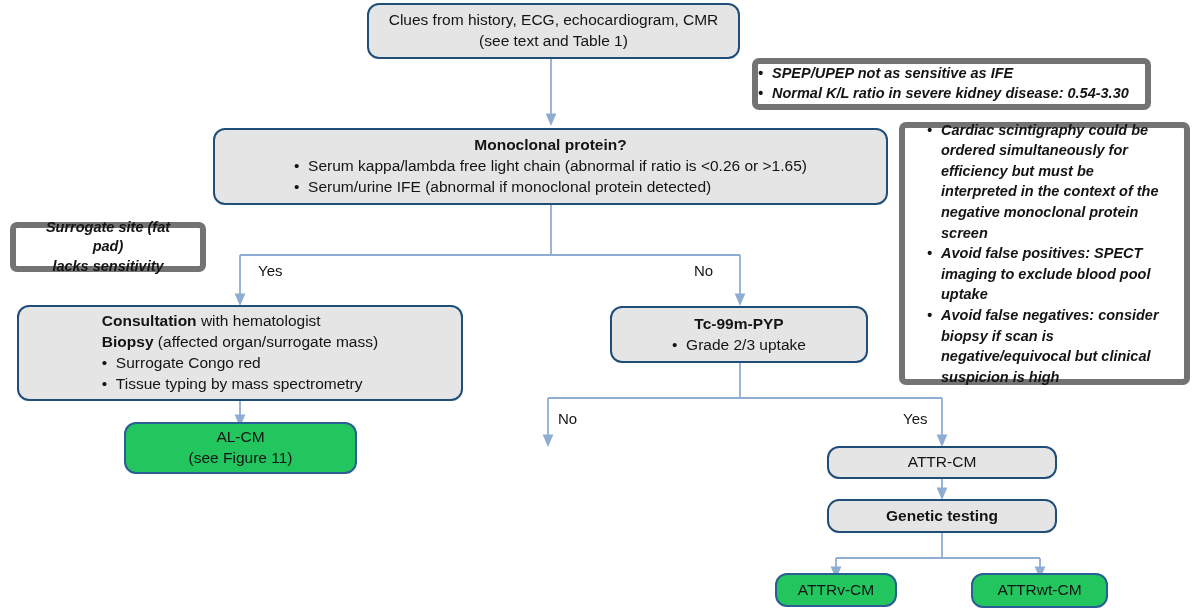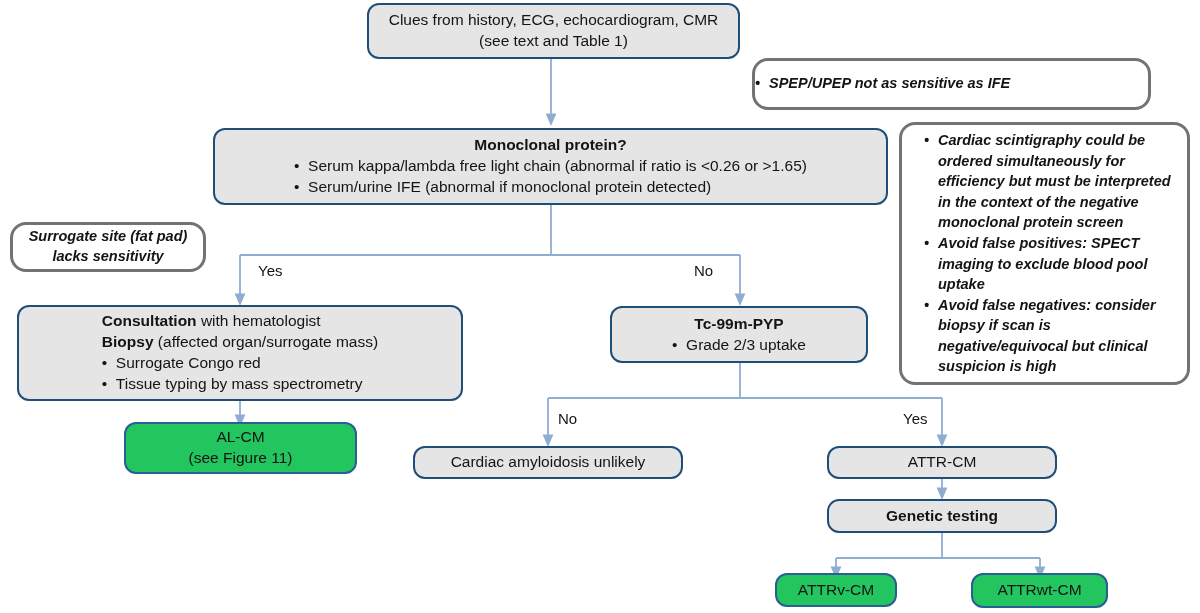--- a/index.html
+++ b/index.html
@@ -39,22 +39,22 @@
     text-align: center;
     font-size: 15.5px;
     line-height: 1.35;
     color: #141414;
   }
   .node.fill-blue {
     background: #22c55e;
     border-color: #2a5e95;
   }
   .node.note-red {
-    border: 3px solid #737373;
-    border-radius: 16px;
+    border: 6px solid #737373;
+    border-radius: 7px;
     font-style: italic;
     font-weight: 700;
     background: #ffffff;
   }
   .node.left-align {
     align-items: flex-start;
     text-align: left;
   }
   .pad {
     padding: 0 14px;
@@ -140,20 +140,21 @@
   <div class="node" style="left:367px; top:3px; width:373px; height:56px;">
     <div class="pad">
       <div>Clues from history, ECG, echocardiogram, CMR</div>
       <div>(see text and Table 1)</div>
     </div>
   </div>
 
   <div class="node note-red left-align" style="left:752px; top:58px; width:399px; height:52px; font-size:14.5px;">
     <ul class="bullets red-list pad">
       <li>SPEP/UPEP not as sensitive as IFE</li>
+      <li>Normal K/L ratio in severe kidney disease: 0.54-3.30</li>
     </ul>
   </div>
 
   <div class="node" style="left:213px; top:128px; width:675px; height:77px;">
     <div class="pad">
       <div class="title-line">Monoclonal protein?</div>
       <ul class="bullets centered">
         <li>Serum kappa/lambda free light chain (abnormal if ratio is &lt;0.26 or &gt;1.65)</li>
         <li>Serum/urine IFE (abnormal if monoclonal protein detected)</li>
       </ul>
@@ -206,23 +207,20 @@
     </div>
   </div>
 
   <div class="node fill-blue" style="left:124px; top:422px; width:233px; height:52px;">
     <div class="pad">
       <div>AL-CM</div>
       <div>(see Figure 11)</div>
     </div>
   </div>
 
-  <div class="node" style="left:413px; top:446px; width:270px; height:33px;">
-    <div class="pad">Cardiac amyloidosis unlikely</div>
-  </div>
 
   <div class="node" style="left:827px; top:446px; width:230px; height:33px;">
     <div class="pad">ATTR-CM</div>
   </div>
 
   <div class="node" style="left:827px; top:499px; width:230px; height:34px;">
     <div class="pad title-line">Genetic testing</div>
   </div>
 
   <div class="node fill-blue" style="left:775px; top:573px; width:122px; height:34px;">

